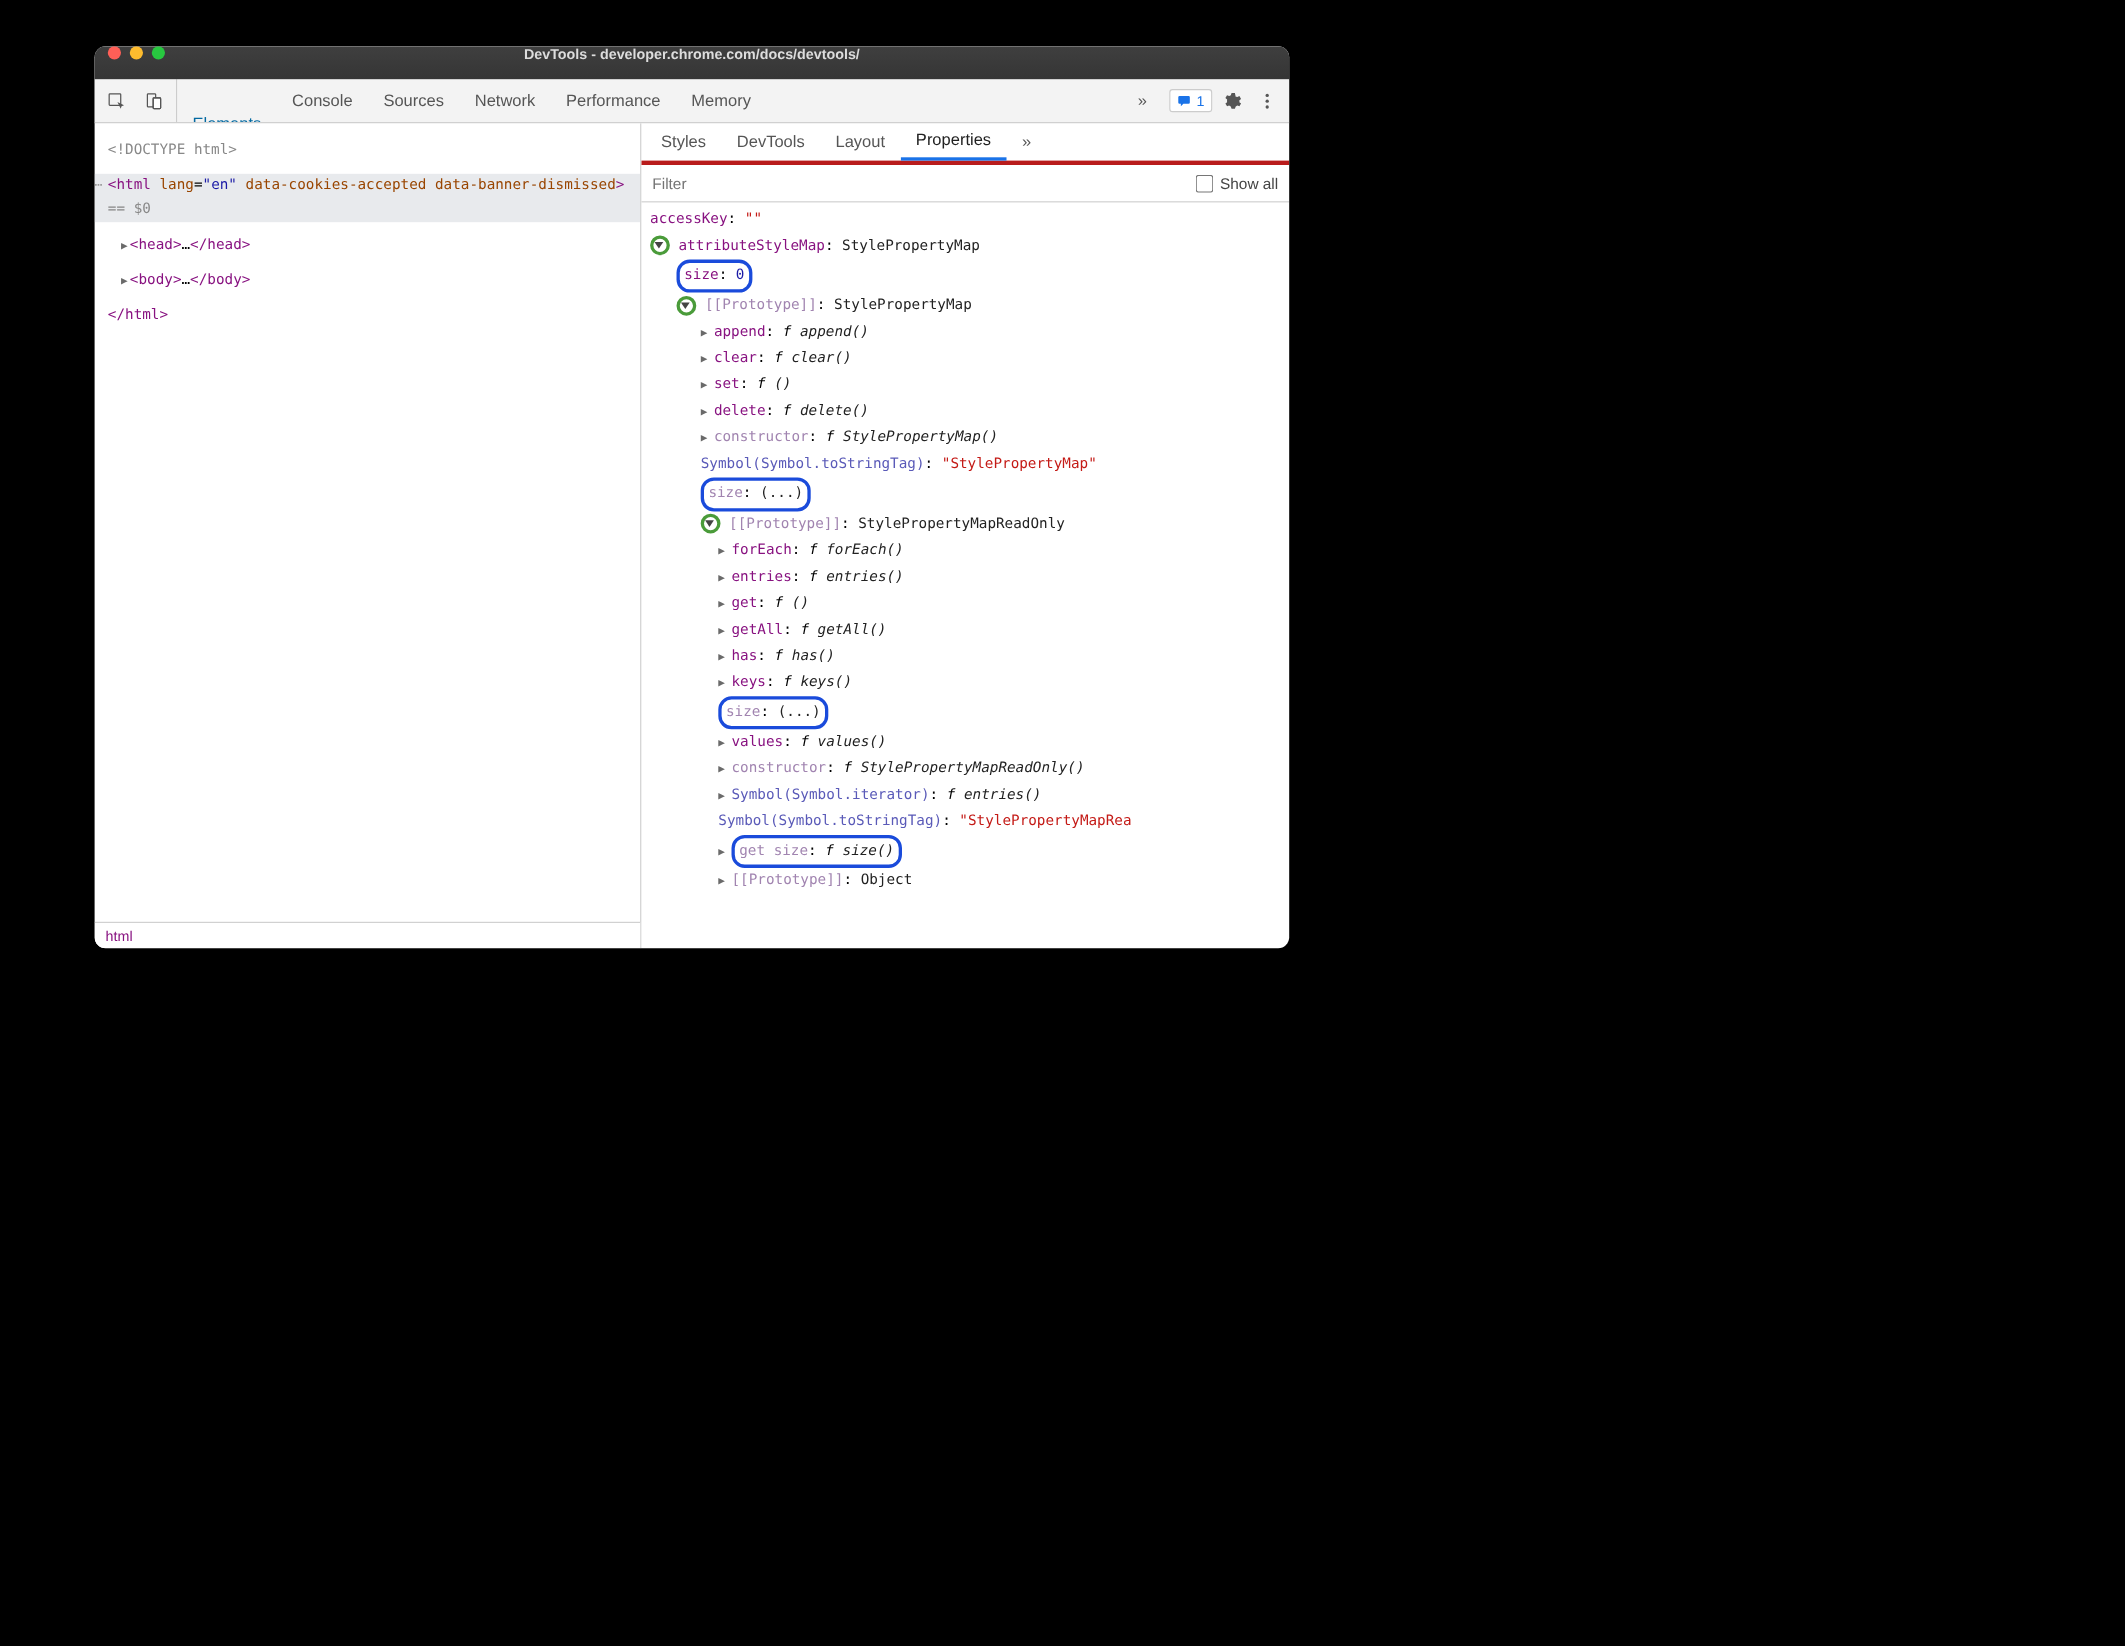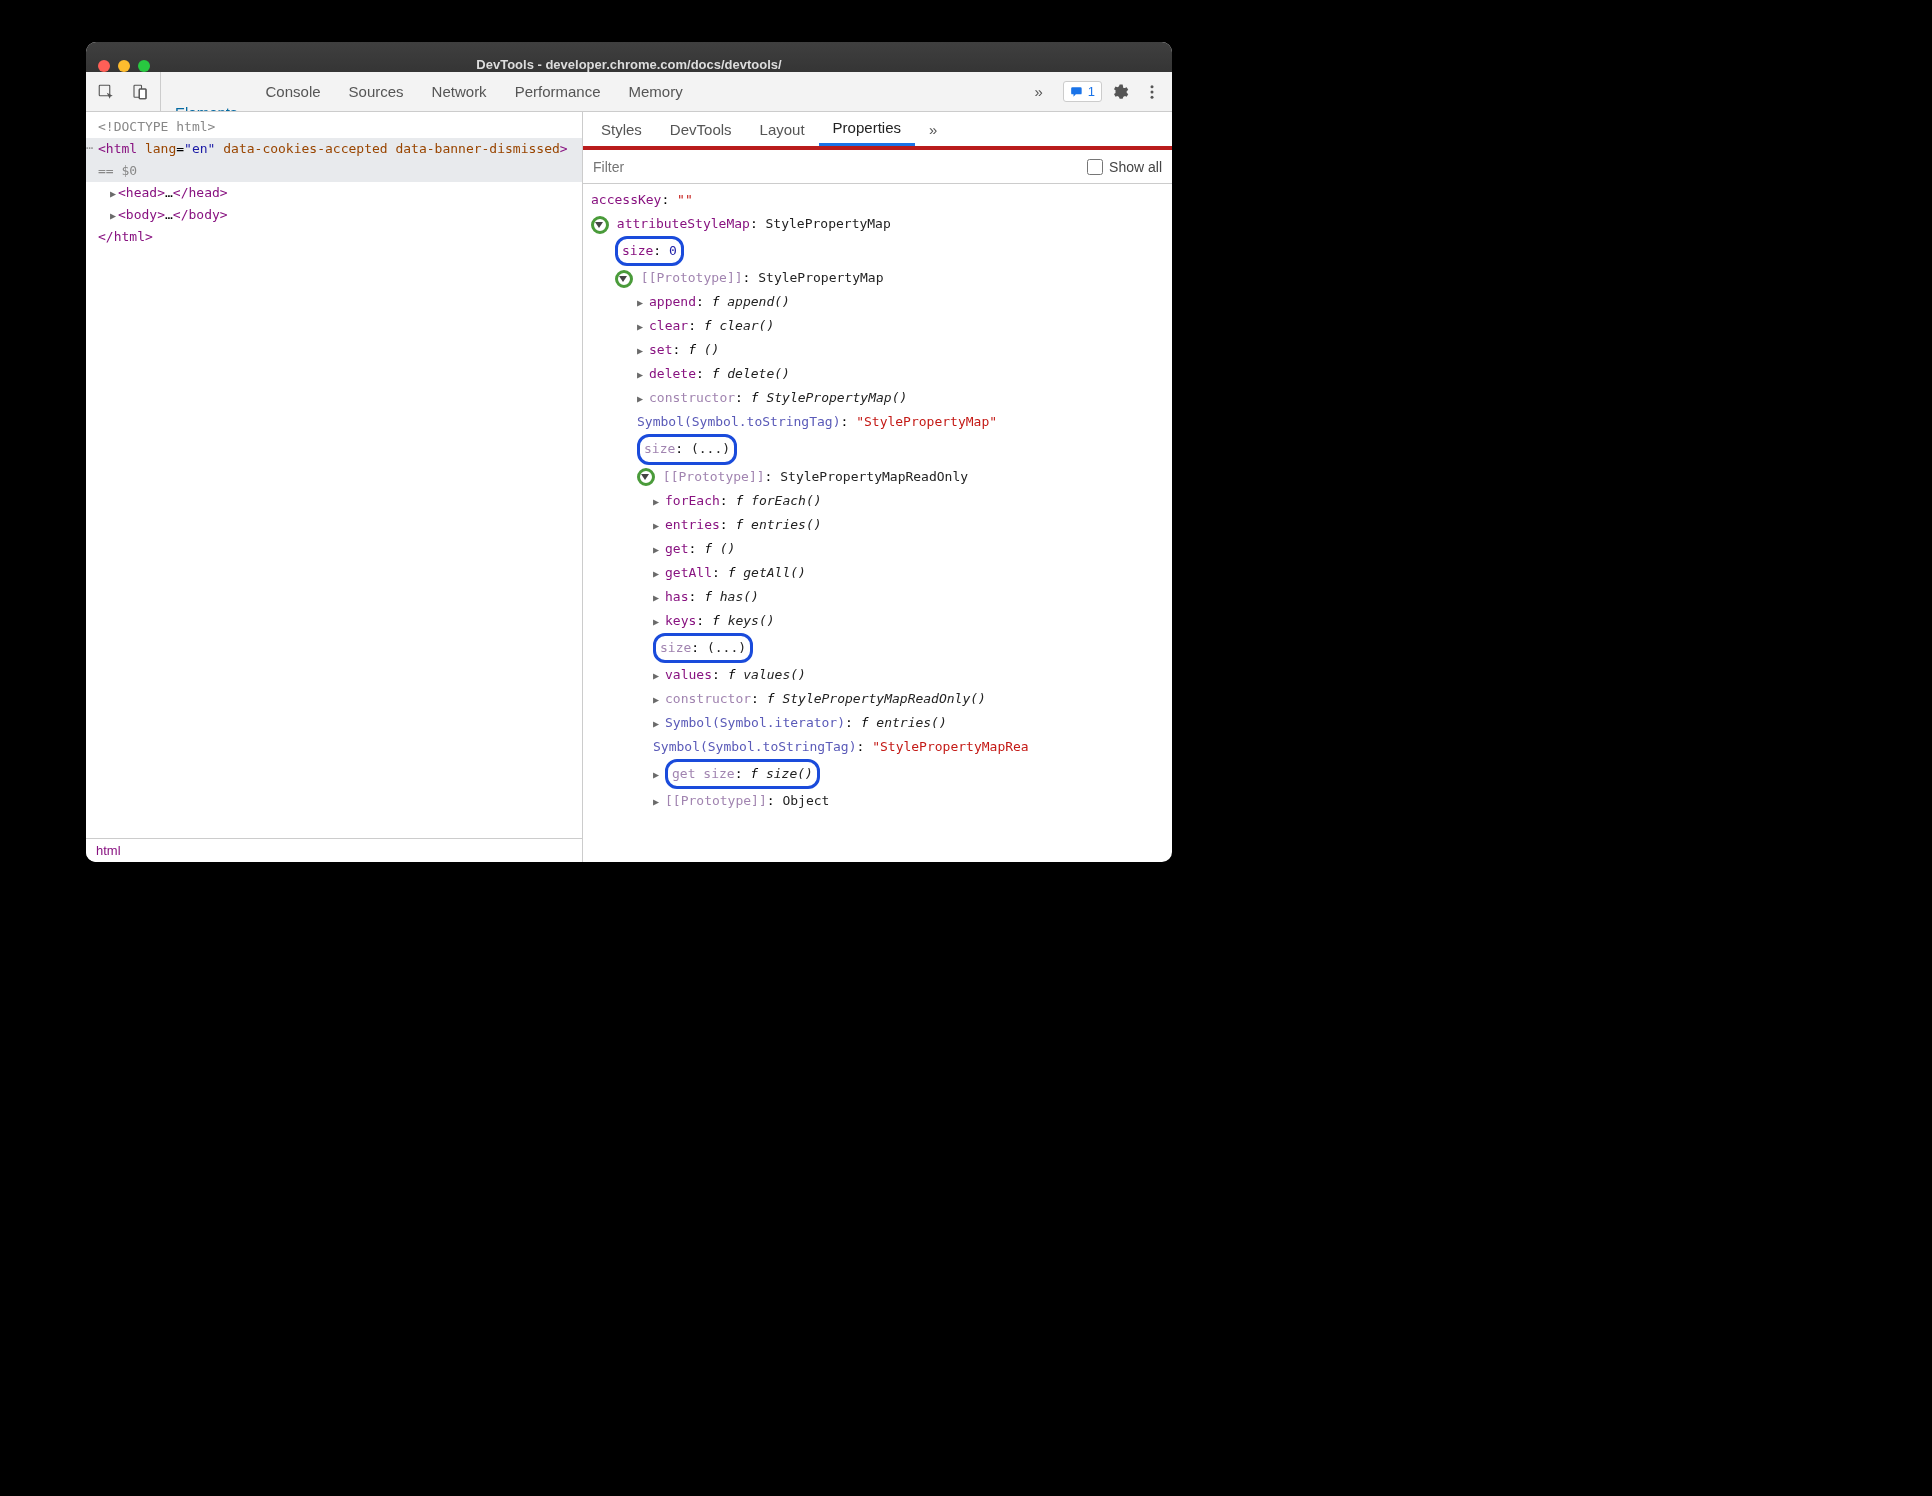--- a/index.html
+++ b/index.html
@@ -20,21 +20,21 @@
   border-radius: 10px;
   box-shadow: 0 20px 60px rgba(0,0,0,0.5);
   overflow: hidden;
   display: flex;
   flex-direction: column;
 }
 .titlebar {
   height: 30px;
   background: linear-gradient(#3f3f3f, #353535);
   display: flex;
-  align-items: flex-end;
+  align-items: flex-start;
   padding: 0 12px;
   position: relative;
   flex-shrink: 0;
 }
 .traffic-lights { display: flex; gap: 8px; }
 .tl { width: 12px; height: 12px; border-radius: 50%; }
 .tl.red { background: #ff5f57; }
 .tl.yellow { background: #febc2e; }
 .tl.green { background: #28c840; }
 .titlebar-title {
@@ -75,21 +75,21 @@
 .gear svg, .kebab svg { fill: #555; stroke: none; }
 
 .content { flex: 1; display: flex; overflow: hidden; }
 .left-pane { width: 497px; border-right: 1px solid #ccc; display: flex; flex-direction: column; }
 .right-pane { flex: 1; display: flex; flex-direction: column; overflow: hidden; }
 
 .dom-tree {
   flex: 1; font-family: Menlo, Consolas, monospace; font-size: 13px;
   padding: 4px 0; line-height: 1.7; overflow: auto;
 }
-.dom-line { padding: 0 12px; white-space: nowrap; }
+.dom-line { padding: 0 12px; white-space: nowrap; margin-top: 10px; }
 .dom-line.selected { background: #e8eaed; position: relative; white-space: pre-wrap; }
 .dom-line.selected::before {
   content: "⋯"; position: absolute; left: 0; top: 0; color: #999; font-size: 12px;
 }
 .c-doctype { color: #888; }
 .c-tag { color: #881280; }
 .c-attr { color: #994500; }
 .c-val { color: #1a1aa6; }
 .c-hint { color: #888; }
 .tri { color: #6a6a6a; font-size: 10px; margin-right: 2px; }

